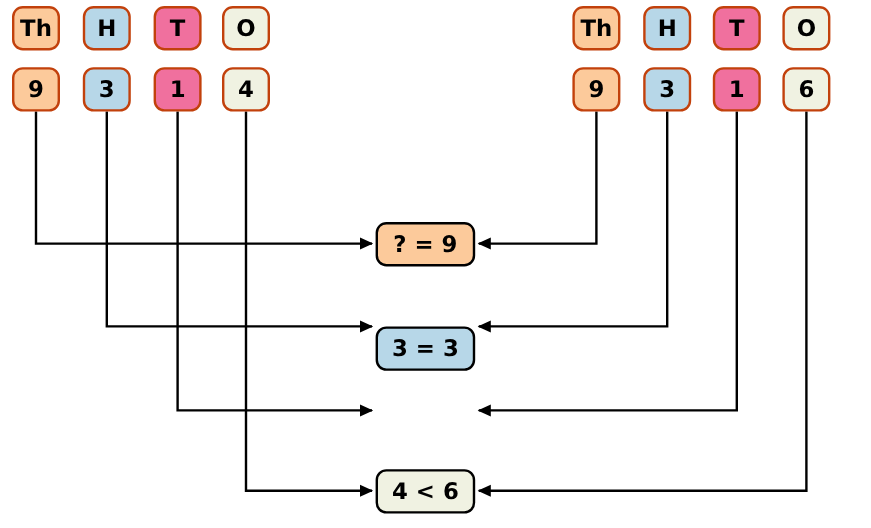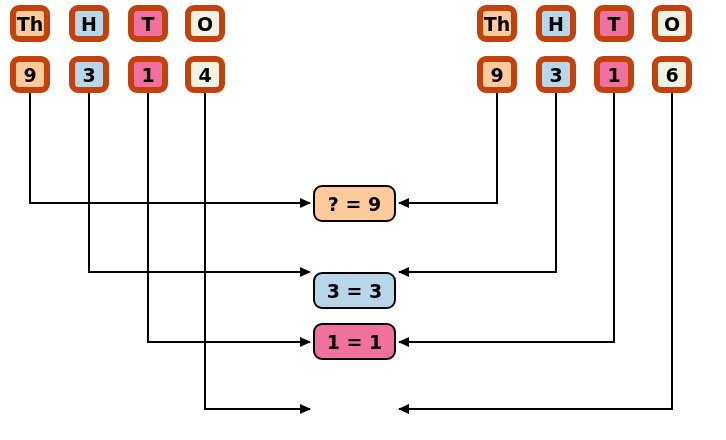--- a/index.html
+++ b/index.html
@@ -13,21 +13,21 @@
     height: 440px;
     background: #ffffff;
     font-family: "DejaVu Sans", "Liberation Sans", sans-serif;
     overflow: hidden;
   }
   .cell {
     position: absolute;
     width: 40px;
     height: 37px;
     box-sizing: border-box;
-    border: 6px solid #c2410c;
+    border: 2px solid #c2410c;
     border-radius: 9px;
     display: flex;
     align-items: center;
     justify-content: center;
     font-weight: bold;
     font-size: 19px;
     color: #000000;
   }
   .compare {
     position: absolute;
@@ -98,15 +98,15 @@
   <div class="cell tens" style="left:594px; top:5px;">T</div>
   <div class="cell ones" style="left:652px; top:5px;">O</div>
 
   <div class="cell thousands" style="left:477px; top:56px;">9</div>
   <div class="cell hundreds" style="left:536px; top:56px;">3</div>
   <div class="cell tens" style="left:594px; top:56px;">1</div>
   <div class="cell ones" style="left:652px; top:56px;">6</div>
 
   <div class="compare thousands" style="left:313px; top:185px;">? = 9</div>
   <div class="compare hundreds" style="left:313px; top:272px;">3 = 3</div>
-  <div class="compare tens" style="left:313px; top:323px;">1 = 1</div>
+  <div class="compare ones" style="left:313px; top:391px;">4 &lt; 6</div>
 
 </div>
 
 </body></html>

